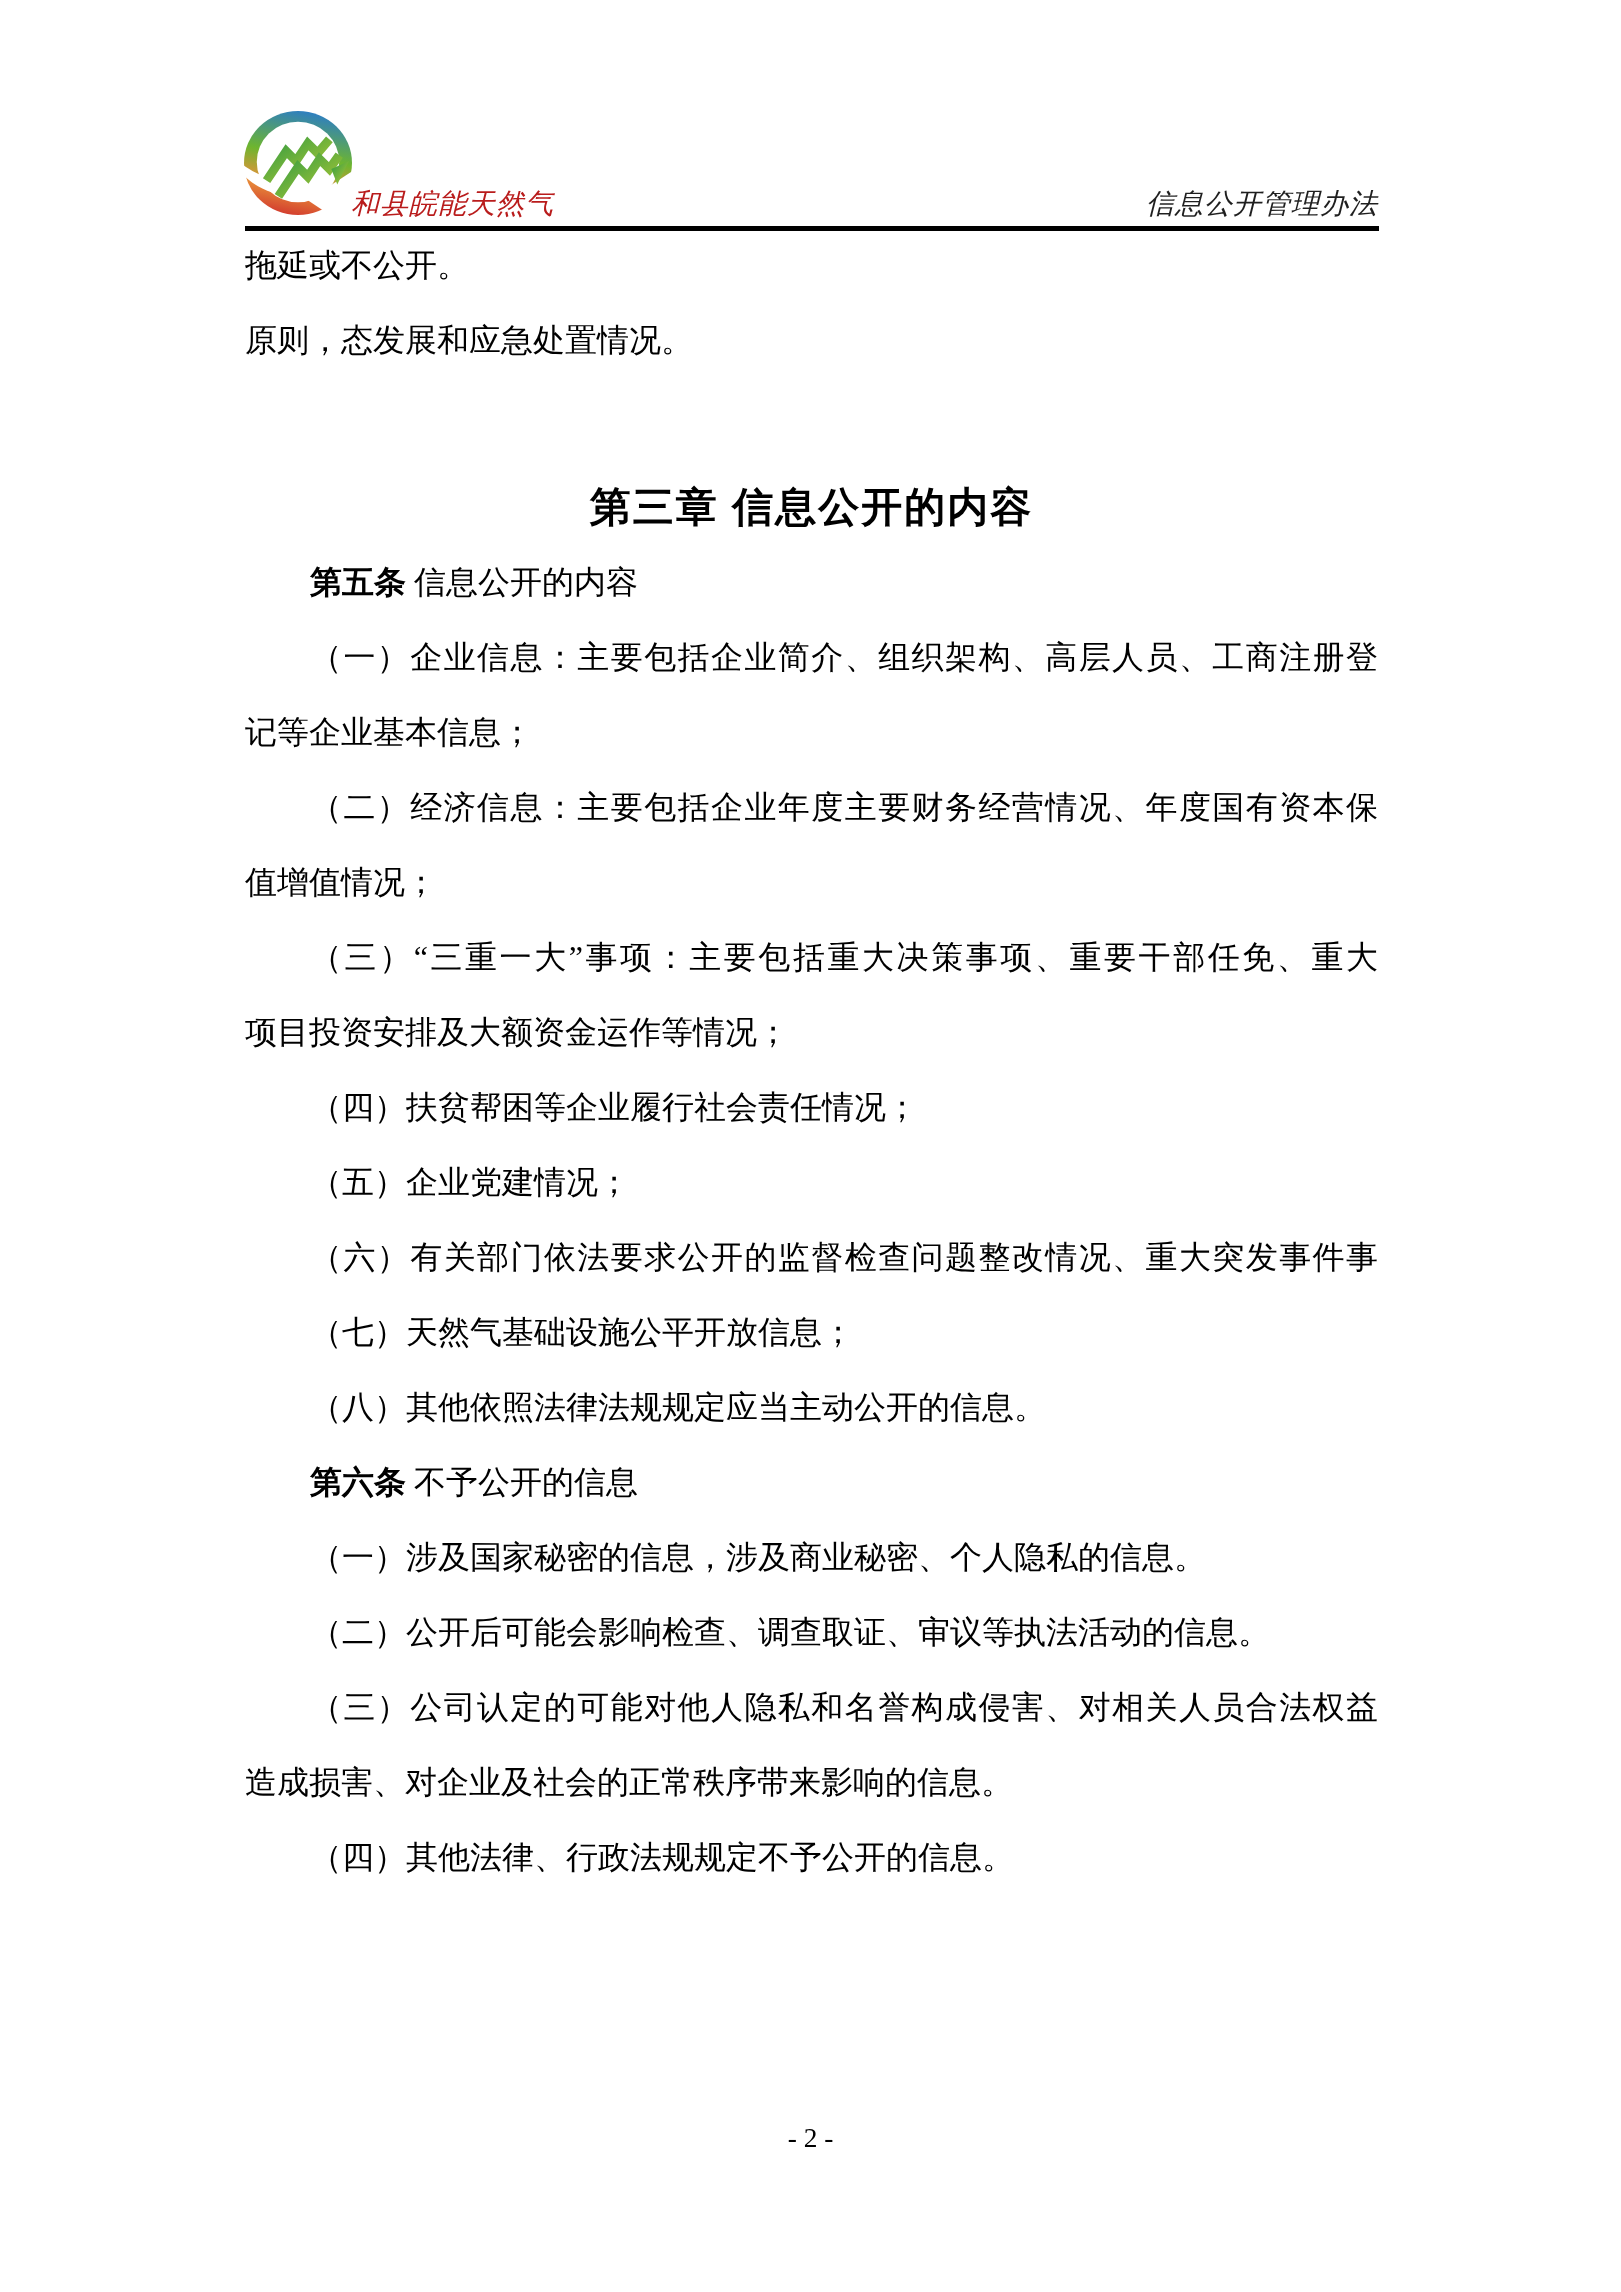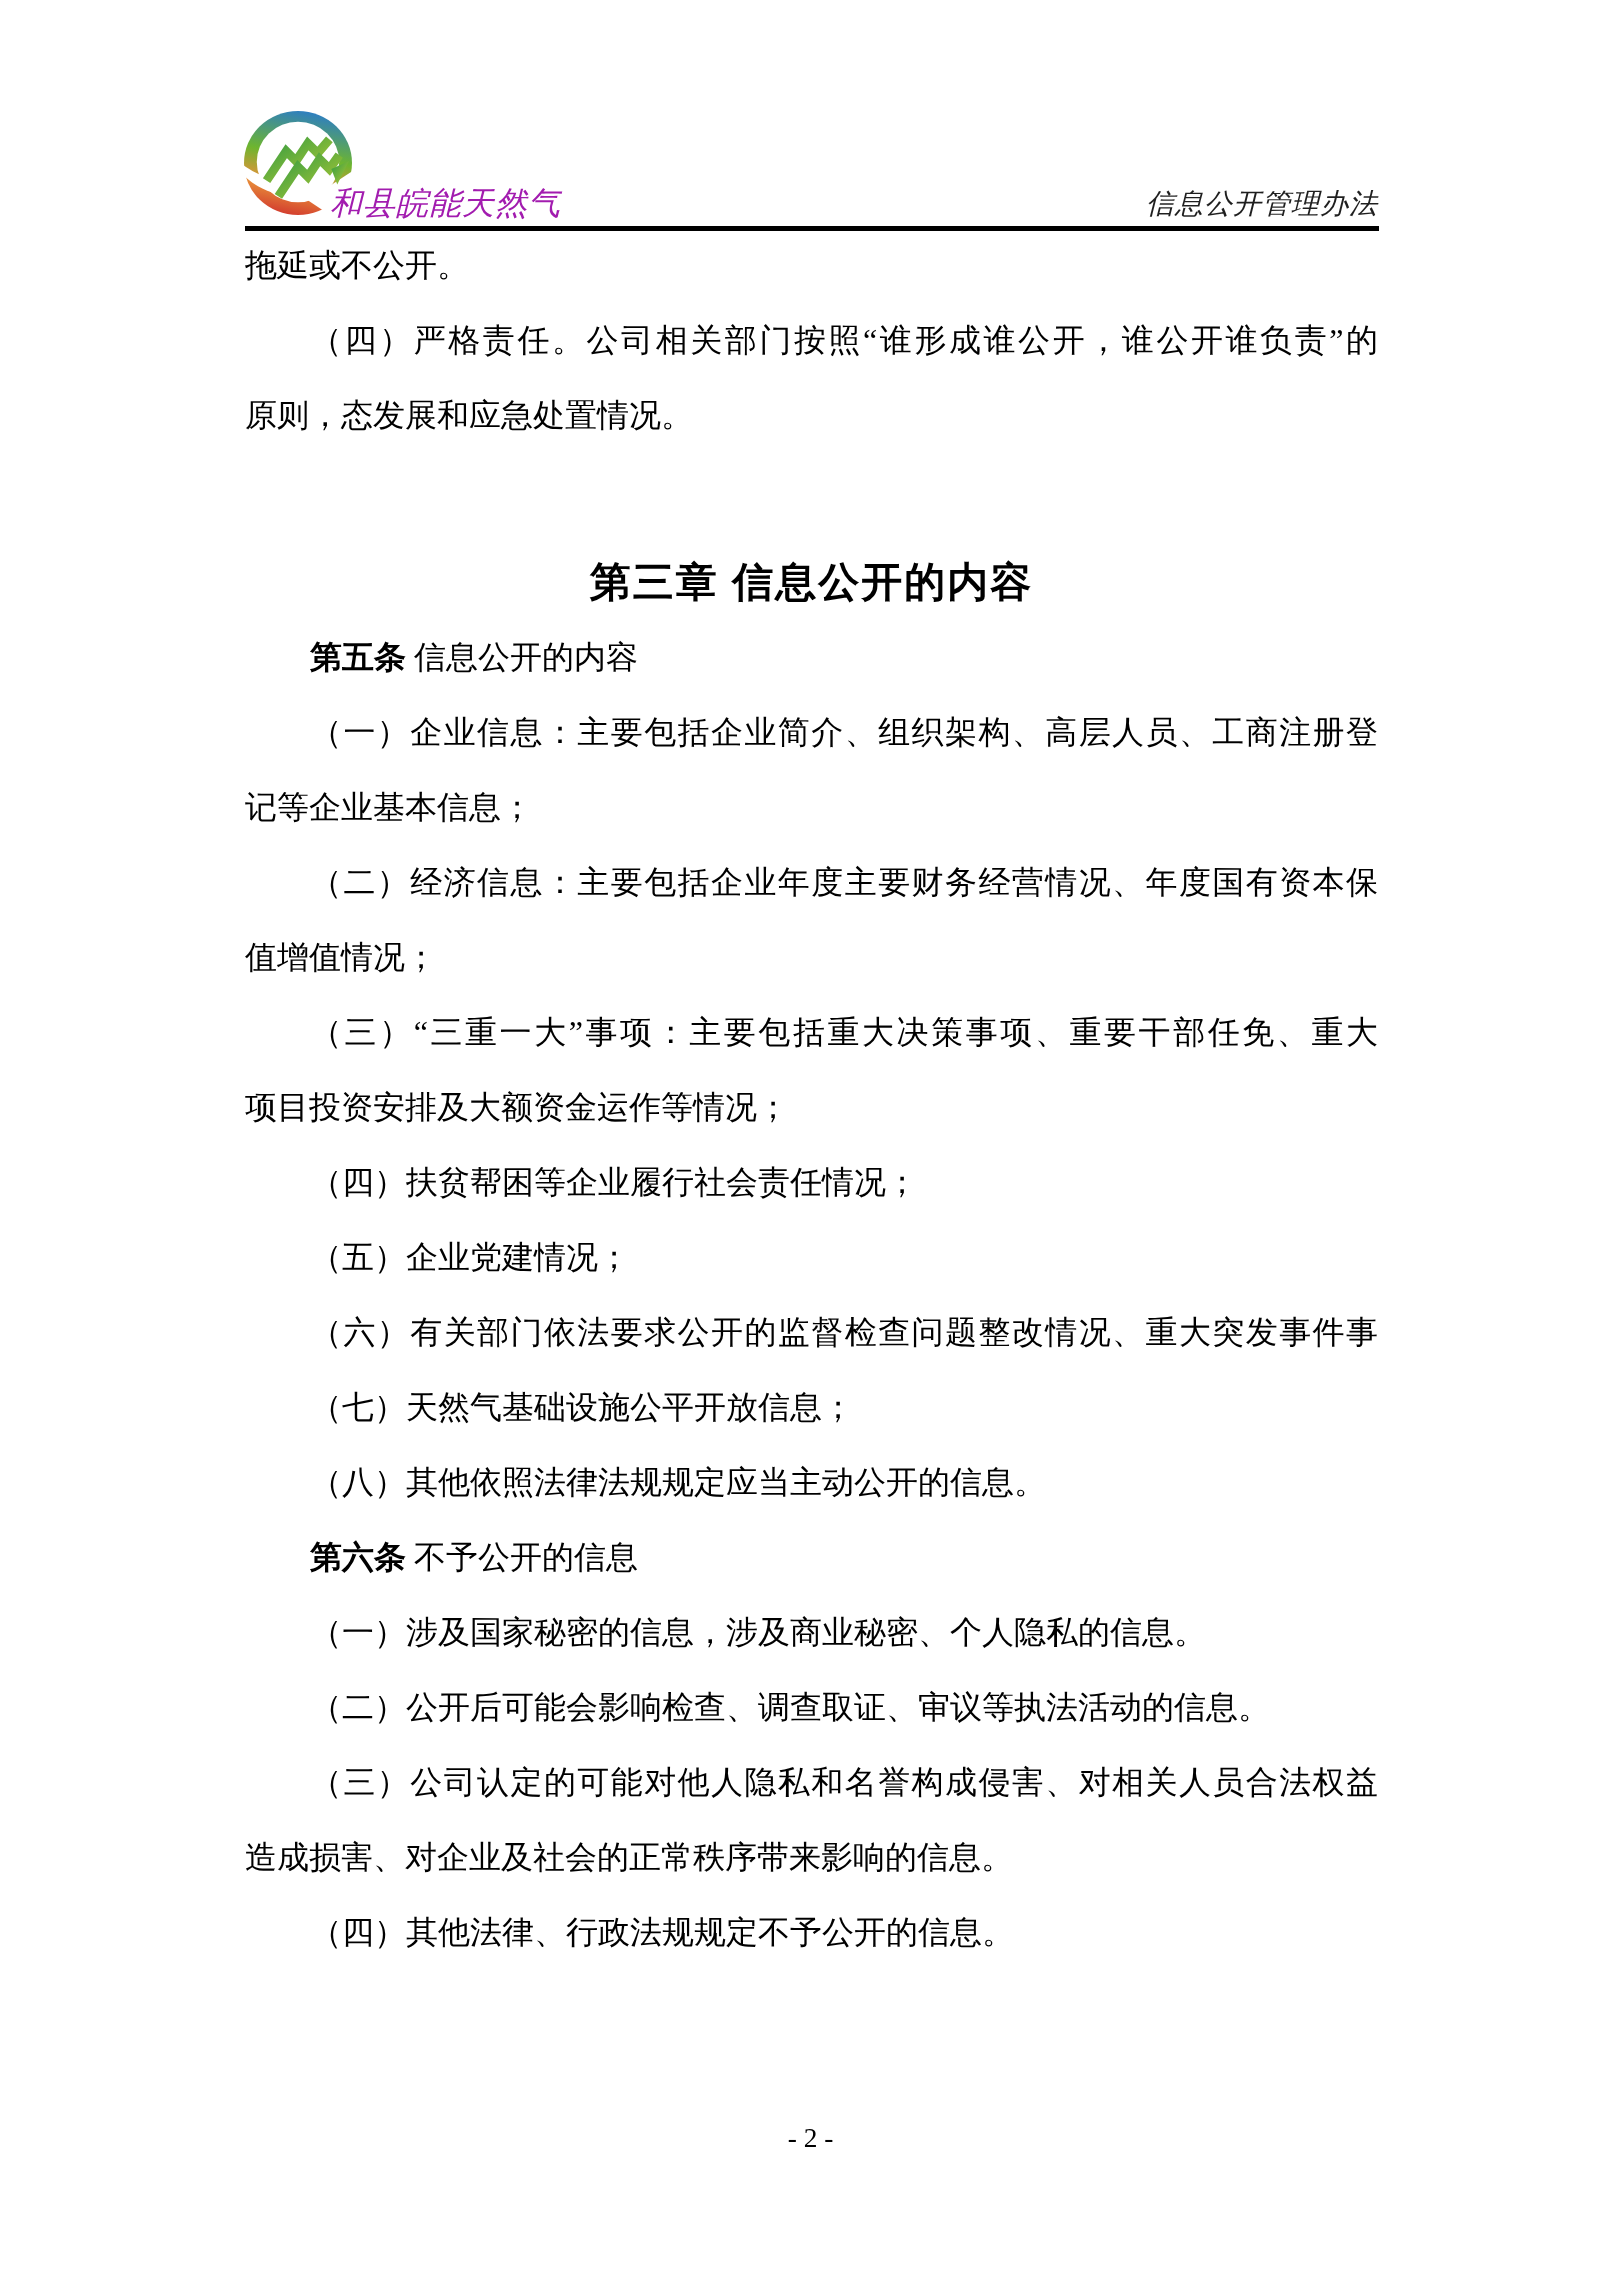--- a/index.html
+++ b/index.html
@@ -7,22 +7,22 @@
     position:relative;
     width:1621px;height:2293px;
     background:#ffffff;
     overflow:hidden;
     font-family:"Liberation Serif","DejaVu Serif",serif;
     color:#000;
   }
   
   .logo{position:absolute;left:243px;top:110px;width:110px;height:106px;}
   .hdr-company{
-    position:absolute;left:330px;top:184px;height:39px;line-height:39px;
-    font-size:32px;font-style:italic;color:#a21caf;letter-spacing:1px;
+    position:absolute;left:351px;top:184px;height:39px;line-height:39px;
+    font-size:28px;font-style:italic;color:#b91c1c;letter-spacing:1px;
   }
   .hdr-title{
     position:absolute;right:243px;top:184px;height:39px;line-height:39px;
     font-size:28px;font-style:italic;color:#1f1f1f;letter-spacing:1px;text-align:center;
   }
   .hdr-rule{
     position:absolute;left:245px;top:226px;width:1134px;height:4.9px;background:#000;
   }
   
   .content{
@@ -72,21 +72,20 @@
       <polyline points="36,88 56,58 66,68 78,50 88,60 98,46" stroke="url(#lgM)" stroke-width="9" fill="none"></polyline>
       <polygon points="90,60 108,52 96,76" fill="url(#lgM)"></polygon>
     </svg>
   </div>
   <div class="hdr-company">和县皖能天然气</div>
   <div class="hdr-title">信息公开管理办法</div>
   <div class="hdr-rule"></div>
 
   <div class="content">
     <div class="ln">拖延或不公开。</div>
-    <div class="ln indent fill">（四）严格责任。公司相关部门按照“谁形成谁公开，谁公开谁负责”的</div>
     <div class="ln">原则，态发展和应急处置情况。</div>
 
     <div class="chapter">第三章 信息公开的内容</div>
 
     <div class="ln indent"><b>第五条</b><span> 信息公开的内容</span></div>
     <div class="ln indent fill">（一）企业信息：主要包括企业简介、组织架构、高层人员、工商注册登</div>
     <div class="ln">记等企业基本信息；</div>
     <div class="ln indent fill">（二）经济信息：主要包括企业年度主要财务经营情况、年度国有资本保</div>
     <div class="ln">值增值情况；</div>
     <div class="ln indent fill">（三）“三重一大”事项：主要包括重大决策事项、重要干部任免、重大</div>

